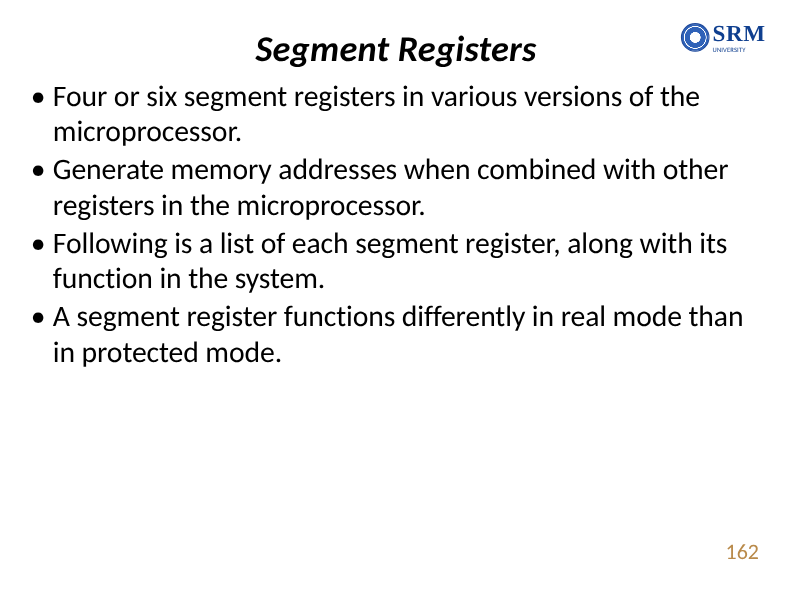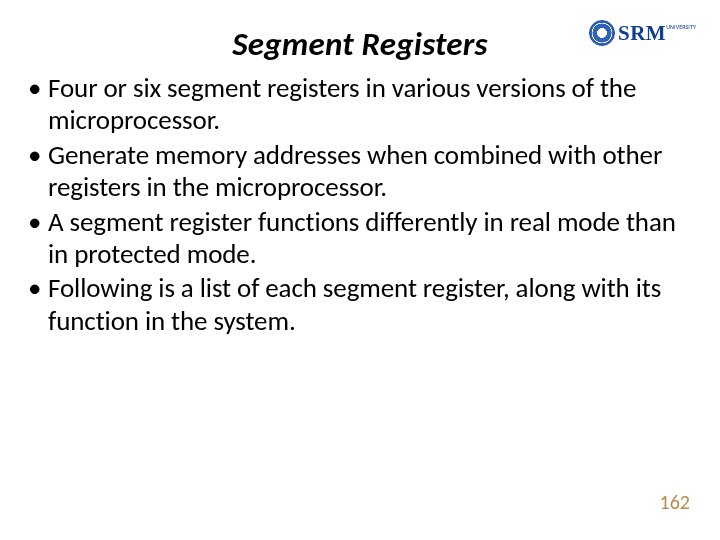--- a/index.html
+++ b/index.html
@@ -41,20 +41,21 @@
   }
   .logo-seal {
     width: 26px;
     height: 26px;
     border-radius: 50%;
     background: radial-gradient(circle at 50% 50%, #fff 0 28%, #2f62b8 30% 55%, #fff 57% 60%, #2f62b8 62% 100%);
     border: 1px solid #1f4a9c;
   }
   .logo-text {
     display: flex;
+    flex-direction: column;
     line-height: 1;
   }
   .logo-main {
     font-family: Georgia, "Times New Roman", serif;
     font-weight: 700;
     font-size: 21px;
     color: #0f3f8f;
     letter-spacing: 0.5px;
   }
   .logo-sub {
@@ -108,20 +109,20 @@
         <span class="logo-main">SRM</span>
         <span class="logo-sub">UNIVERSITY</span>
       </div>
     </div>
   </div>
 
   <div class="content">
     <ul class="bullets">
       <li>Four or six segment registers in various versions of the microprocessor.</li>
       <li>Generate memory addresses when combined with other registers in the microprocessor.</li>
+      <li>Following is a list of each segment register, along with its function in the system.</li>
       <li>A segment register functions differently in real mode than in protected mode.</li>
-      <li>Following is a list of each segment register, along with its function in the system.</li>
     </ul>
   </div>
 
   <div class="pagenum">162</div>
 
 </div>
 
 </body></html>

